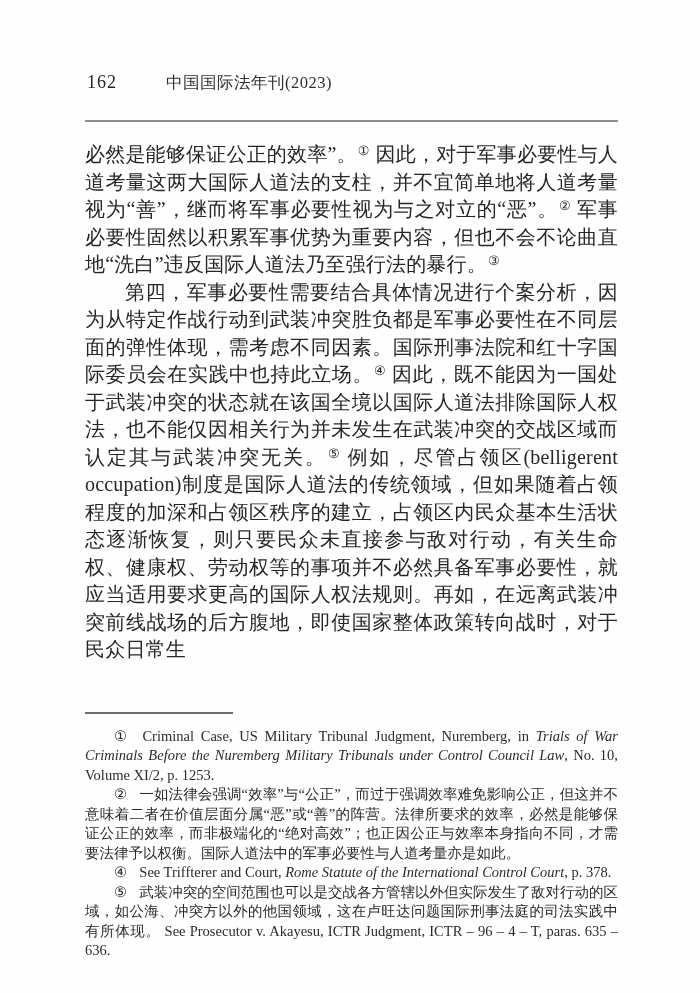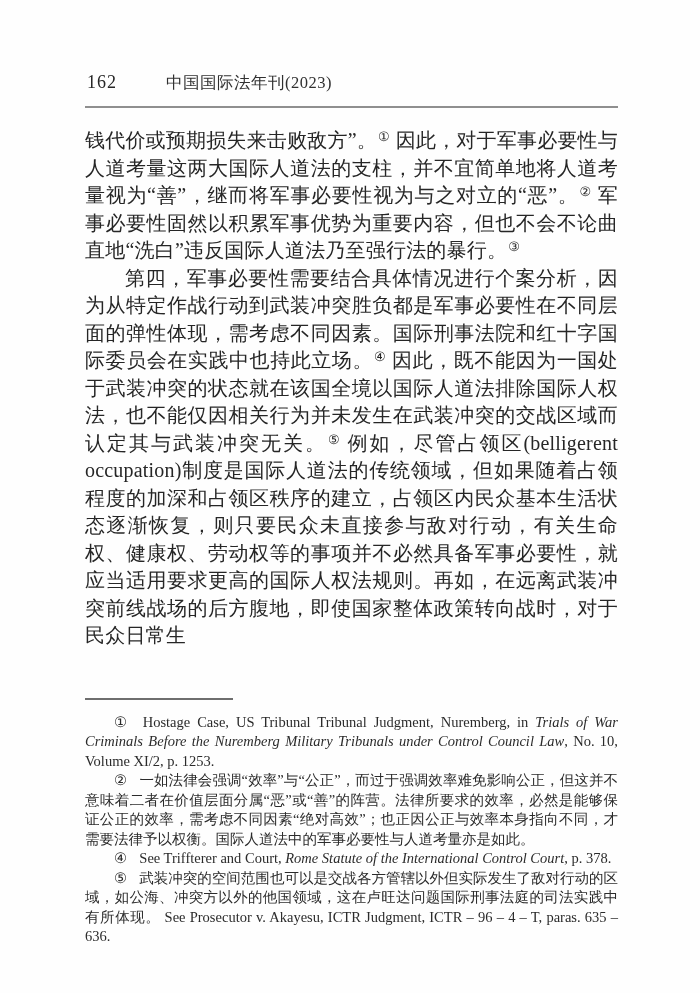--- a/index.html
+++ b/index.html
@@ -11,21 +11,21 @@
     box-sizing: border-box;
     padding: 72px 82px 0 85px;
     font-family: "Liberation Serif", "DejaVu Serif", serif;
     color: #262626;
     overflow: hidden;
   }
   .page-header {
     display: flex;
     align-items: baseline;
     gap: 24px;
-    padding: 0 0 12px 2px;
+    padding: 0 0 26px 2px;
     border-bottom: 2px solid #8f8f8f;
   }
   .page-number {
     font-size: 18px;
     letter-spacing: 1px;
   }
   .running-title {
     font-size: 16.5px;
     letter-spacing: 0.5px;
     color: #303030;
@@ -66,25 +66,25 @@
 </head>
 <body>
 
 <div class="page">
   <header class="page-header">
     <span class="page-number">162</span>
     <span class="running-title">中国国际法年刊(2023)</span>
   </header>
 
   <main class="body-text" id="body">
-      <p class="para"><span>钱代价或预期损失来击败敌方”。</span><sup class="fnref">①</sup><span>因此，对于军事必要性与人道考量这两大国际人道法的支柱，并不宜简单地将人道考量视为“善”，继而将军事必要性视为与之对立的“恶”。</span><sup class="fnref">②</sup><span>军事必要性固然以积累军事优势为重要内容，但也不会不论曲直地“洗白”违反国际人道法乃至强行法的暴行。</span><sup class="fnref">③</sup></p>
+      <p class="para"><span>必然是能够保证公正的效率”。</span><sup class="fnref">①</sup><span>因此，对于军事必要性与人道考量这两大国际人道法的支柱，并不宜简单地将人道考量视为“善”，继而将军事必要性视为与之对立的“恶”。</span><sup class="fnref">②</sup><span>军事必要性固然以积累军事优势为重要内容，但也不会不论曲直地“洗白”违反国际人道法乃至强行法的暴行。</span><sup class="fnref">③</sup></p>
       <p class="para indent"><span>第四，军事必要性需要结合具体情况进行个案分析，因为从特定作战行动到武装冲突胜负都是军事必要性在不同层面的弹性体现，需考虑不同因素。国际刑事法院和红十字国际委员会在实践中也持此立场。</span><sup class="fnref">④</sup><span>因此，既不能因为一国处于武装冲突的状态就在该国全境以国际人道法排除国际人权法，也不能仅因相关行为并未发生在武装冲突的交战区域而认定其与武装冲突无关。</span><sup class="fnref">⑤</sup><span>例如，尽管占领区(belligerent occupation)制度是国际人道法的传统领域，但如果随着占领程度的加深和占领区秩序的建立，占领区内民众基本生活状态逐渐恢复，则只要民众未直接参与敌对行动，有关生命权、健康权、劳动权等的事项并不必然具备军事必要性，就应当适用要求更高的国际人权法规则。再如，在远离武装冲突前线战场的后方腹地，即使国家整体政策转向战时，对于民众日常生</span></p>
     </main>
 
   <div class="fn-rule"></div>
 
   <section class="footnotes" id="footnotes">
-      <p class="footnote"><span class="fn-marker">①</span><span>Hostage Case, US Tribunal Tribunal Judgment, Nuremberg, in </span><span class="italic">Trials of War Criminals Before the Nuremberg Military Tribunals under Control Council Law</span><span>, No. 10, Volume XI/2, p. 1253.</span></p>
-      <p class="footnote"><span class="fn-marker">②</span><span>一如法律会强调“效率”与“公正”，而过于强调效率难免影响公正，但这并不意味着二者在价值层面分属“恶”或“善”的阵营。法律所要求的效率，必然是能够保证公正的效率，需考虑不同因素“绝对高效”；也正因公正与效率本身指向不同，才需要法律予以权衡。国际人道法中的军事必要性与人道考量亦是如此。</span></p>
+      <p class="footnote"><span class="fn-marker">①</span><span>Criminal Case, US Military Tribunal Judgment, Nuremberg, in </span><span class="italic">Trials of War Criminals Before the Nuremberg Military Tribunals under Control Council Law</span><span>, No. 10, Volume XI/2, p. 1253.</span></p>
+      <p class="footnote"><span class="fn-marker">②</span><span>一如法律会强调“效率”与“公正”，而过于强调效率难免影响公正，但这并不意味着二者在价值层面分属“恶”或“善”的阵营。法律所要求的效率，必然是能够保证公正的效率，而非极端化的“绝对高效”；也正因公正与效率本身指向不同，才需要法律予以权衡。国际人道法中的军事必要性与人道考量亦是如此。</span></p>
       <p class="footnote"><span class="fn-marker">④</span><span>See Triffterer and Court, </span><span class="italic">Rome Statute of the International Control Court</span><span>, p. 378.</span></p>
       <p class="footnote"><span class="fn-marker">⑤</span><span>武装冲突的空间范围也可以是交战各方管辖以外但实际发生了敌对行动的区域，如公海、冲突方以外的他国领域，这在卢旺达问题国际刑事法庭的司法实践中有所体现。 See Prosecutor v. Akayesu, ICTR Judgment, ICTR – 96 – 4 – T, paras. 635 – 636.</span></p>
     </section>
 </div>
 
 </body></html>

